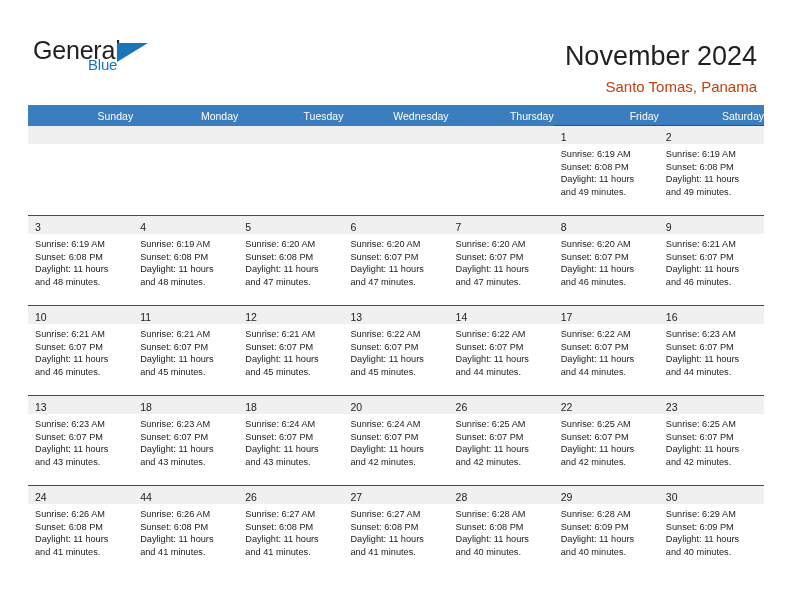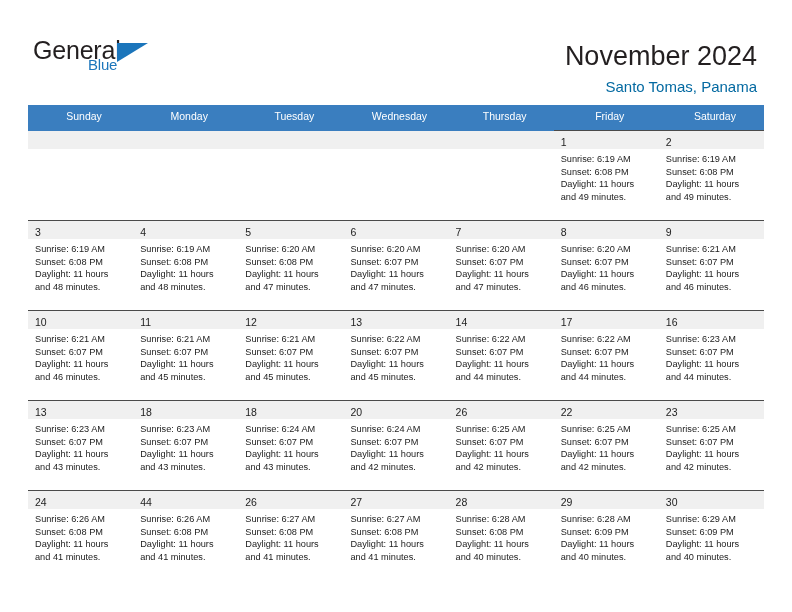--- a/index.html
+++ b/index.html
@@ -74,43 +74,43 @@
   }
   .month-title {
     font-size: 27px;
     color: #231f20;
     line-height: 32px;
     white-space: nowrap;
     font-weight: normal;
   }
   .location-subtitle {
     font-size: 15px;
-    color: #0369a1;
+    color: #c2410c;
     line-height: 22px;
     margin-top: 4px;
     white-space: nowrap;
   }
 
   
   .calendar {
     position: absolute;
     left: 28px;
     top: 105px;
     width: 736px;
     border-collapse: collapse;
     table-layout: fixed;
   }
 
   .cal-head th {
     background: #3a7ebf;
     color: #ffffff;
     font-size: 10.5px;
     font-weight: normal;
-    text-align: center;
-    padding: 5px 0 8px 7px;
+    text-align: right;
+    padding: 5px 0 3px 7px;
     height: 10px;
     border: none;
   }
 
   .week-row td {
     vertical-align: top;
     padding: 0;
     border-top: 1.3px solid #4a4a4a;
     height: 89px;
     background: #ffffff;

